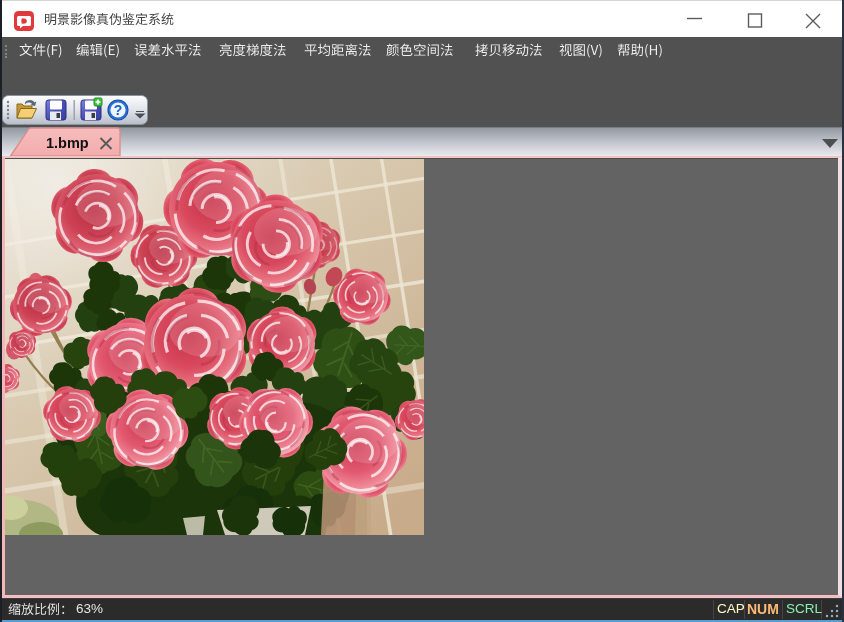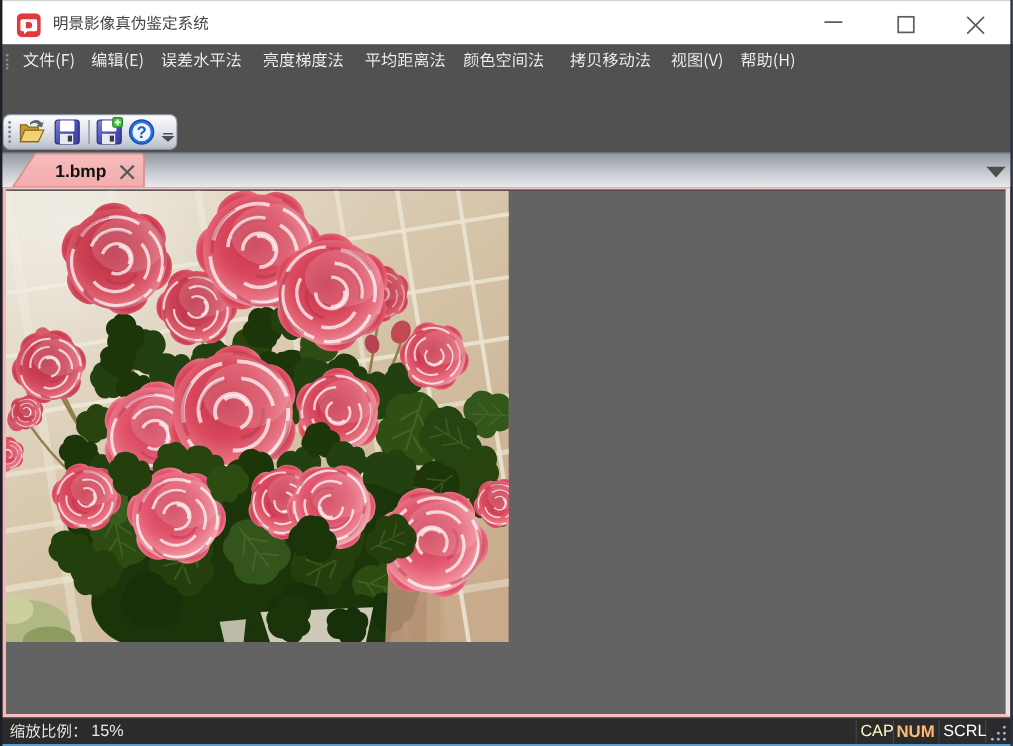--- a/index.html
+++ b/index.html
@@ -538,28 +538,28 @@
       <use href="#lf" transform="translate(185,245) rotate(75) scale(1.3)" fill="#2c4c11"></use>
       <path d="M212 352 L306 348 L300 377 L220 377 Z" fill="#cfc9b9"></path>
       <path d="M178 360 L200 358 L198 377 L182 377 Z" fill="#d8d3c4" opacity="0.85"></path>
       <use href="#lf" transform="translate(238,358) rotate(30) scale(1.5)" fill="#1b3409"></use>
       <use href="#lf" transform="translate(285,362) rotate(-70) scale(1.3)" fill="#16300a"></use>
     </svg>
 <div class="abs" style="left:0;top:598px;width:844px;height:22px;background:#2b2b2b;border-top:1px solid #3c3c3c"></div>
     <svg style="position:absolute;left:8px;top:614px;overflow:visible" width="2" height="2">
       <path d="M0.6 -0.7 0.8 0.2C1.9 -0.2 3.3 -0.7 4.6 -1.2L4.5 -2.1C3.0 -1.5 1.6 -1.0 0.6 -0.7ZM0.8 -5.5C1.0 -5.6 1.3 -5.6 2.7 -5.8C2.2 -5.0 1.7 -4.3 1.5 -4.1C1.1 -3.6 0.9 -3.2 0.6 -3.2C0.7 -3.0 0.8 -2.5 0.9 -2.4C1.1 -2.5 1.5 -2.7 4.1 -3.3L4.1 -3.8V-4.1L2.2 -3.7C3.1 -4.8 4.0 -6.2 4.7 -7.6L3.9 -8.1C3.7 -7.6 3.5 -7.1 3.2 -6.7L1.8 -6.5C2.5 -7.7 3.2 -9.1 3.8 -10.5L3.0 -10.9C2.4 -9.3 1.5 -7.6 1.2 -7.2C1.0 -6.7 0.7 -6.4 0.5 -6.4C0.6 -6.1 0.8 -5.7 0.8 -5.5ZM6.1 -8.0C5.8 -6.6 5.1 -4.9 4.1 -3.8C4.3 -3.6 4.5 -3.3 4.6 -3.1C4.9 -3.5 5.2 -3.8 5.4 -4.2V1.0H6.3V-5.8C6.6 -6.4 6.8 -7.1 7.0 -7.7ZM7.3 -5.3V1.0H8.2V0.4H11.1V1.0H12.0V-5.3H9.6L10.0 -6.6H12.2V-7.4H7.1V-6.6H9.0C8.9 -6.1 8.9 -5.7 8.7 -5.3ZM7.7 -10.7C7.9 -10.4 8.0 -10.0 8.2 -9.7H4.8V-7.5H5.7V-8.8H11.4V-7.7H12.4V-9.7H9.2C9.0 -10.0 8.7 -10.6 8.5 -11.0ZM8.2 -2.1H11.1V-0.4H8.2ZM8.2 -2.9V-4.4H11.1V-2.9Z M15.7 -10.7C15.9 -10.1 16.2 -9.4 16.3 -8.9L17.2 -9.2C17.1 -9.7 16.8 -10.4 16.5 -10.9ZM13.6 -8.8V-7.9H15.1V-5.2C15.1 -3.4 14.9 -1.3 13.3 0.4C13.6 0.6 13.9 0.8 14.1 1.0C15.8 -0.8 16.0 -3.0 16.0 -5.2V-5.3H17.8C17.7 -1.7 17.6 -0.4 17.4 -0.1C17.3 0.0 17.2 0.0 17.0 0.0C16.8 0.0 16.3 0.0 15.8 -0.0C15.9 0.2 16.0 0.6 16.1 0.9C16.6 0.9 17.2 0.9 17.5 0.9C17.8 0.9 18.0 0.8 18.3 0.5C18.6 0.0 18.7 -1.4 18.7 -5.7C18.8 -5.9 18.8 -6.2 18.8 -6.2H16.0V-7.9H19.3V-8.8ZM21.1 -7.6H23.6C23.3 -5.9 22.9 -4.5 22.3 -3.3C21.7 -4.5 21.3 -5.9 21.1 -7.5ZM21.0 -10.9C20.6 -8.7 19.9 -6.5 18.8 -5.1C19.0 -5.0 19.4 -4.6 19.5 -4.4C19.9 -4.9 20.2 -5.4 20.5 -6.0C20.8 -4.7 21.2 -3.4 21.7 -2.4C21.0 -1.3 20.0 -0.4 18.6 0.2C18.8 0.4 19.1 0.8 19.2 1.1C20.5 0.4 21.5 -0.4 22.3 -1.5C23.0 -0.4 23.8 0.4 24.9 1.0C25.1 0.8 25.4 0.4 25.6 0.2C24.5 -0.4 23.6 -1.2 22.9 -2.4C23.7 -3.8 24.2 -5.5 24.5 -7.6H25.5V-8.5H21.4C21.6 -9.2 21.8 -10.0 22.0 -10.8Z M27.6 0.9C27.9 0.7 28.4 0.5 32.0 -0.7C31.9 -0.9 31.9 -1.3 31.9 -1.6L28.7 -0.7V-5.9H31.9V-6.9H28.7V-10.8H27.7V-0.9C27.7 -0.3 27.4 -0.0 27.1 0.1C27.3 0.3 27.5 0.7 27.6 0.9ZM32.9 -10.9V-1.1C32.9 0.3 33.3 0.7 34.5 0.7C34.8 0.7 36.3 0.7 36.5 0.7C37.9 0.7 38.1 -0.2 38.2 -2.8C38.0 -2.9 37.6 -3.1 37.3 -3.2C37.2 -0.8 37.1 -0.2 36.5 -0.2C36.1 -0.2 34.9 -0.2 34.6 -0.2C34.1 -0.2 33.9 -0.4 33.9 -1.1V-4.9C35.4 -5.7 36.9 -6.7 38.1 -7.7L37.2 -8.5C36.5 -7.7 35.2 -6.7 33.9 -5.9V-10.9Z M48.0 -9.4V-2.1H48.8V-9.4ZM50.1 -10.9V-0.3C50.1 -0.1 50.0 -0.0 49.8 0.0C49.6 0.0 48.9 0.0 48.1 -0.0C48.3 0.3 48.4 0.7 48.5 0.9C49.4 0.9 50.1 0.9 50.5 0.8C50.9 0.6 51.0 0.3 51.0 -0.3V-10.9ZM43.7 -3.8C44.1 -3.4 44.7 -3.0 45.0 -2.6C44.4 -1.3 43.6 -0.3 42.7 0.3C42.9 0.5 43.2 0.8 43.3 1.1C45.3 -0.3 46.7 -3.1 47.1 -7.2L46.6 -7.3L46.4 -7.3H44.7C44.9 -8.0 45.1 -8.6 45.2 -9.3H47.4V-10.2H42.9V-9.3H44.2C43.8 -7.2 43.2 -5.3 42.2 -4.0C42.5 -3.8 42.8 -3.5 43.0 -3.4C43.6 -4.2 44.1 -5.2 44.4 -6.4H46.1C46.0 -5.3 45.7 -4.4 45.4 -3.5C45.0 -3.8 44.6 -4.2 44.2 -4.4ZM41.8 -10.9C41.2 -9.0 40.4 -7.1 39.4 -5.9C39.6 -5.6 39.8 -5.1 39.9 -4.9C40.2 -5.3 40.6 -5.8 40.8 -6.3V1.0H41.8V-8.1C42.1 -9.0 42.4 -9.8 42.6 -10.7Z M55.2 -6.3C55.8 -6.3 56.2 -6.7 56.2 -7.3C56.2 -7.9 55.8 -8.3 55.2 -8.3C54.7 -8.3 54.3 -7.9 54.3 -7.3C54.3 -6.7 54.7 -6.3 55.2 -6.3ZM55.2 0.1C55.8 0.1 56.2 -0.3 56.2 -0.9C56.2 -1.5 55.8 -1.9 55.2 -1.9C54.7 -1.9 54.3 -1.5 54.3 -0.9C54.3 -0.3 54.7 0.1 55.2 0.1Z" fill="#e6e6e6"></path>
     </svg>
-    <div class="abs" style="left:76px;top:601px;width:80px;color:#e6e6e6;font-size:13.5px">15%</div>
+    <div class="abs" style="left:76px;top:601px;width:80px;color:#e6e6e6;font-size:13.5px">63%</div>
 <div class="abs" style="left:713px;top:600px;width:1px;height:19px;background:#454545"></div>
 <div class="abs" style="left:744px;top:600px;width:1px;height:19px;background:#454545"></div>
 <div class="abs" style="left:782px;top:600px;width:1px;height:19px;background:#454545"></div>
 <div class="abs" style="left:821px;top:600px;width:1px;height:19px;background:#454545"></div>
 <div class="abs" style="left:717px;top:601px;font-size:13.5px;color:#fef9c3">CAP</div>
 <div class="abs" style="left:747px;top:601px;font-size:14px;color:#fdba74;font-weight:bold">NUM</div>
-<div class="abs" style="left:786px;top:601px;font-size:13.5px;color:#ffffff">SCRL</div>
+<div class="abs" style="left:786px;top:601px;font-size:13.5px;color:#86efac">SCRL</div>
 <svg class="abs" style="left:824px;top:604px" width="16" height="15" fill="#9ab0c4">
  <circle cx="13" cy="2" r="1.2"></circle>
       <circle cx="13" cy="7" r="1.2"></circle>
       <circle cx="13" cy="12" r="1.2"></circle>
  <circle cx="8" cy="7" r="1.2"></circle>
       <circle cx="8" cy="12" r="1.2"></circle>
       <circle cx="3" cy="12" r="1.2"></circle>
 </svg>
 <div class="abs" style="left:0;top:620px;width:844px;height:2px;background:#5a9ccd"></div>
 <div class="abs" style="left:0;top:0;width:2px;height:622px;background:#1d1f27"></div>

